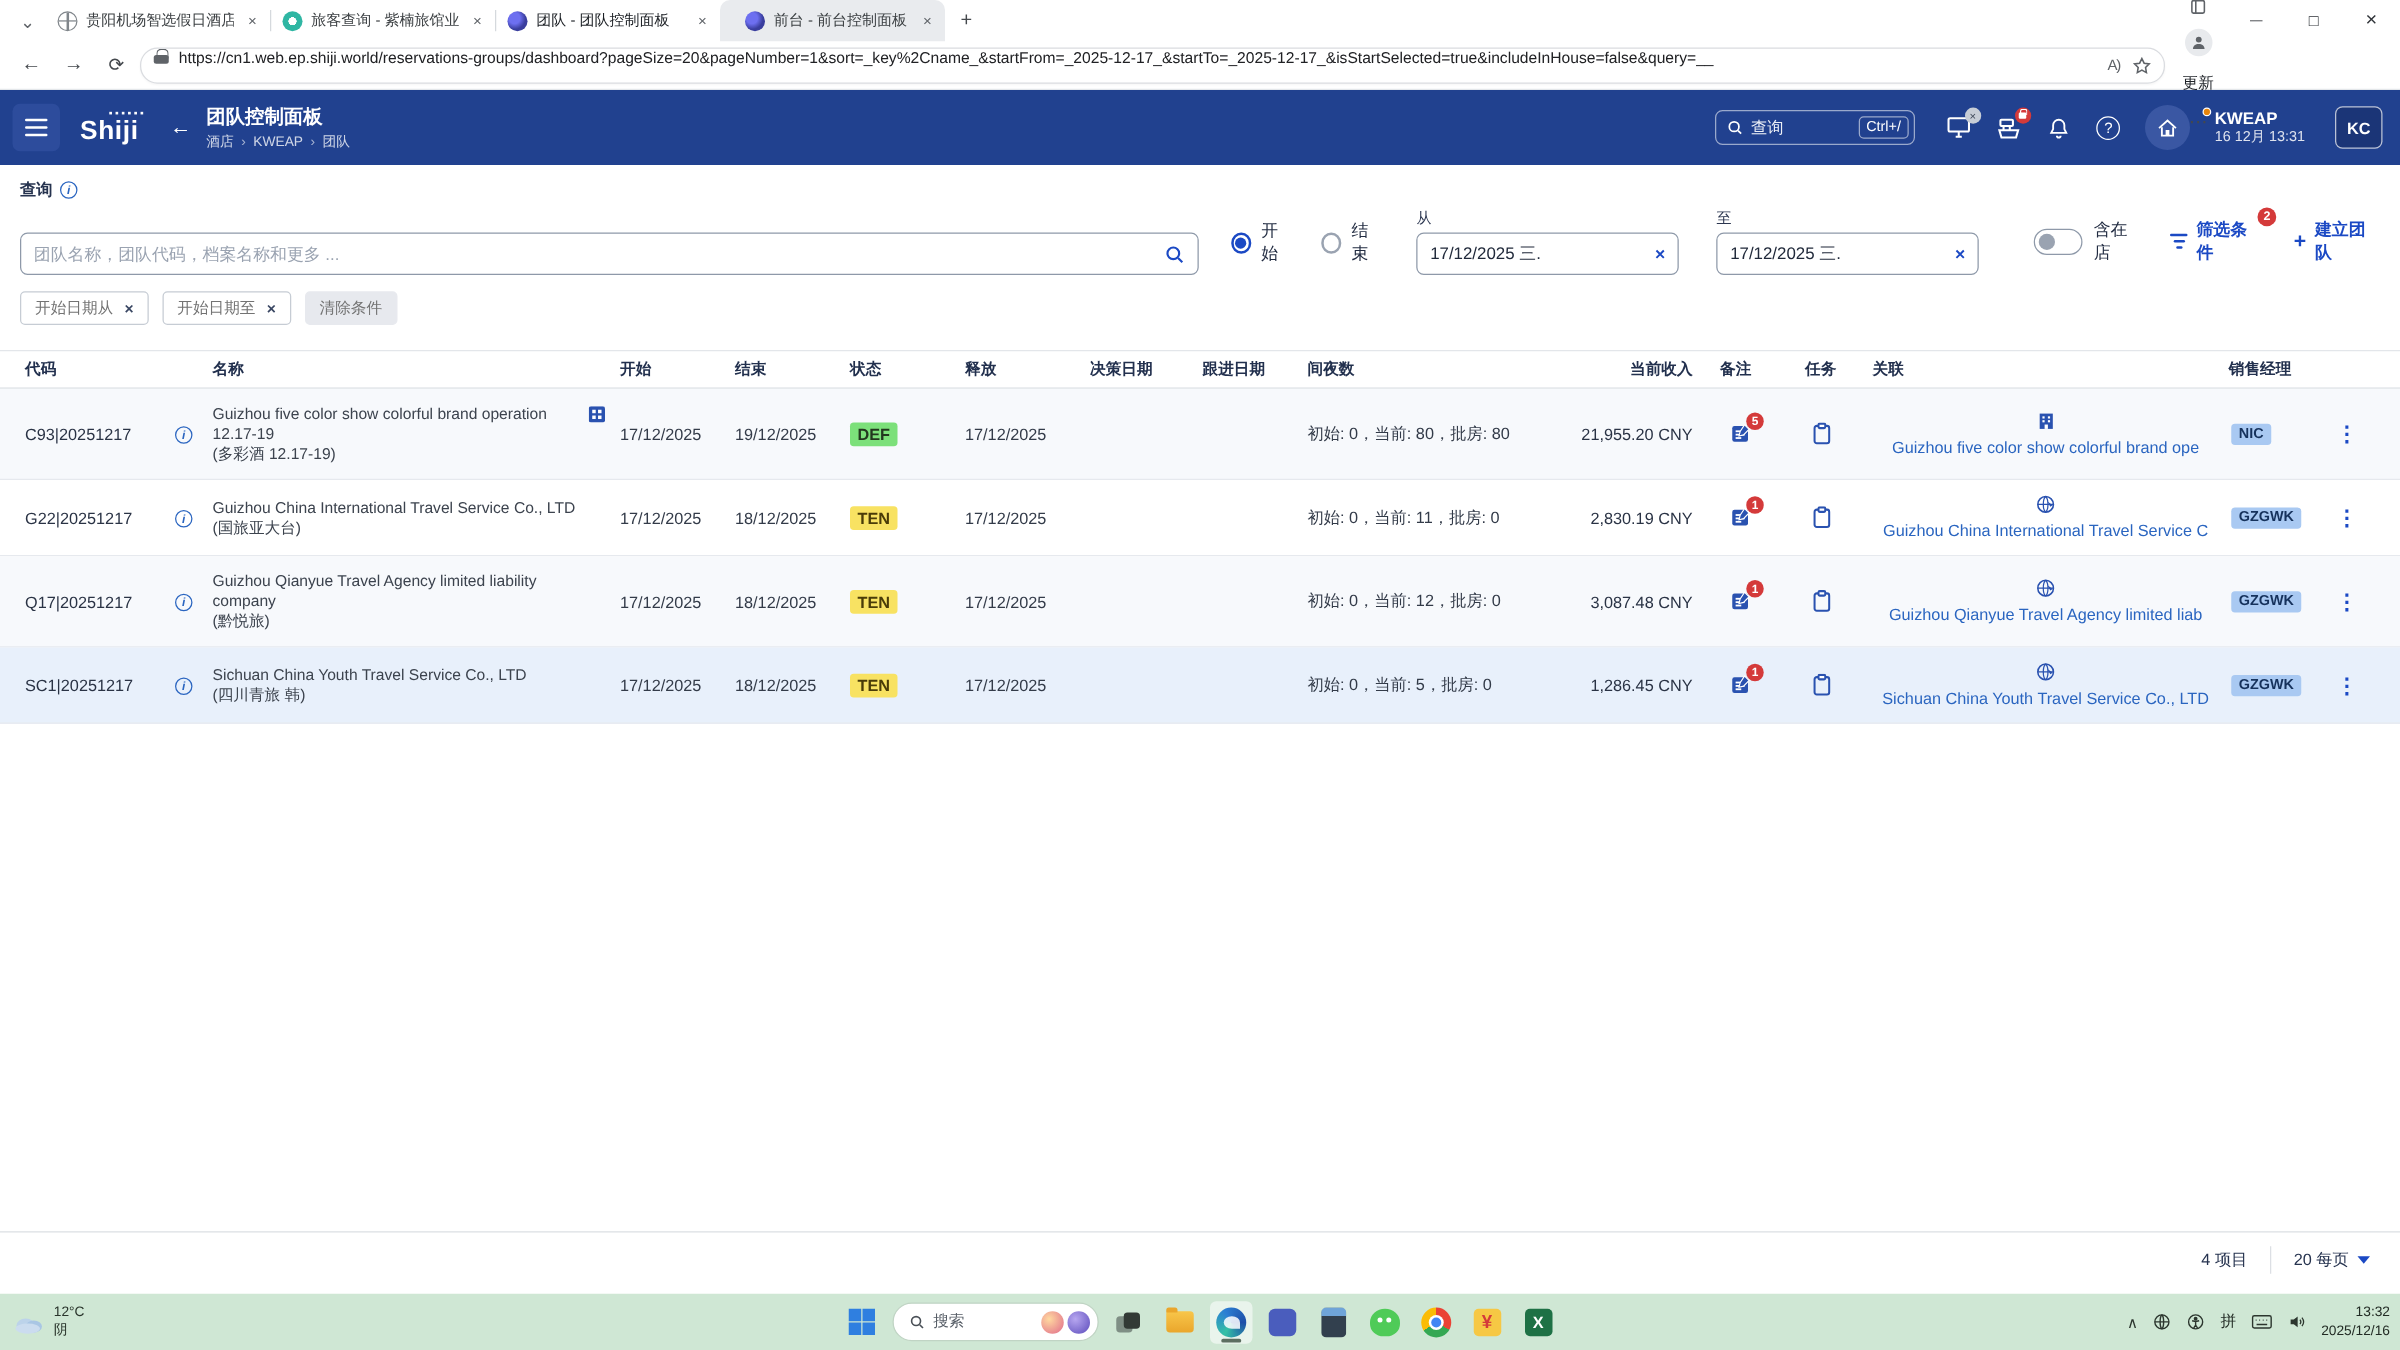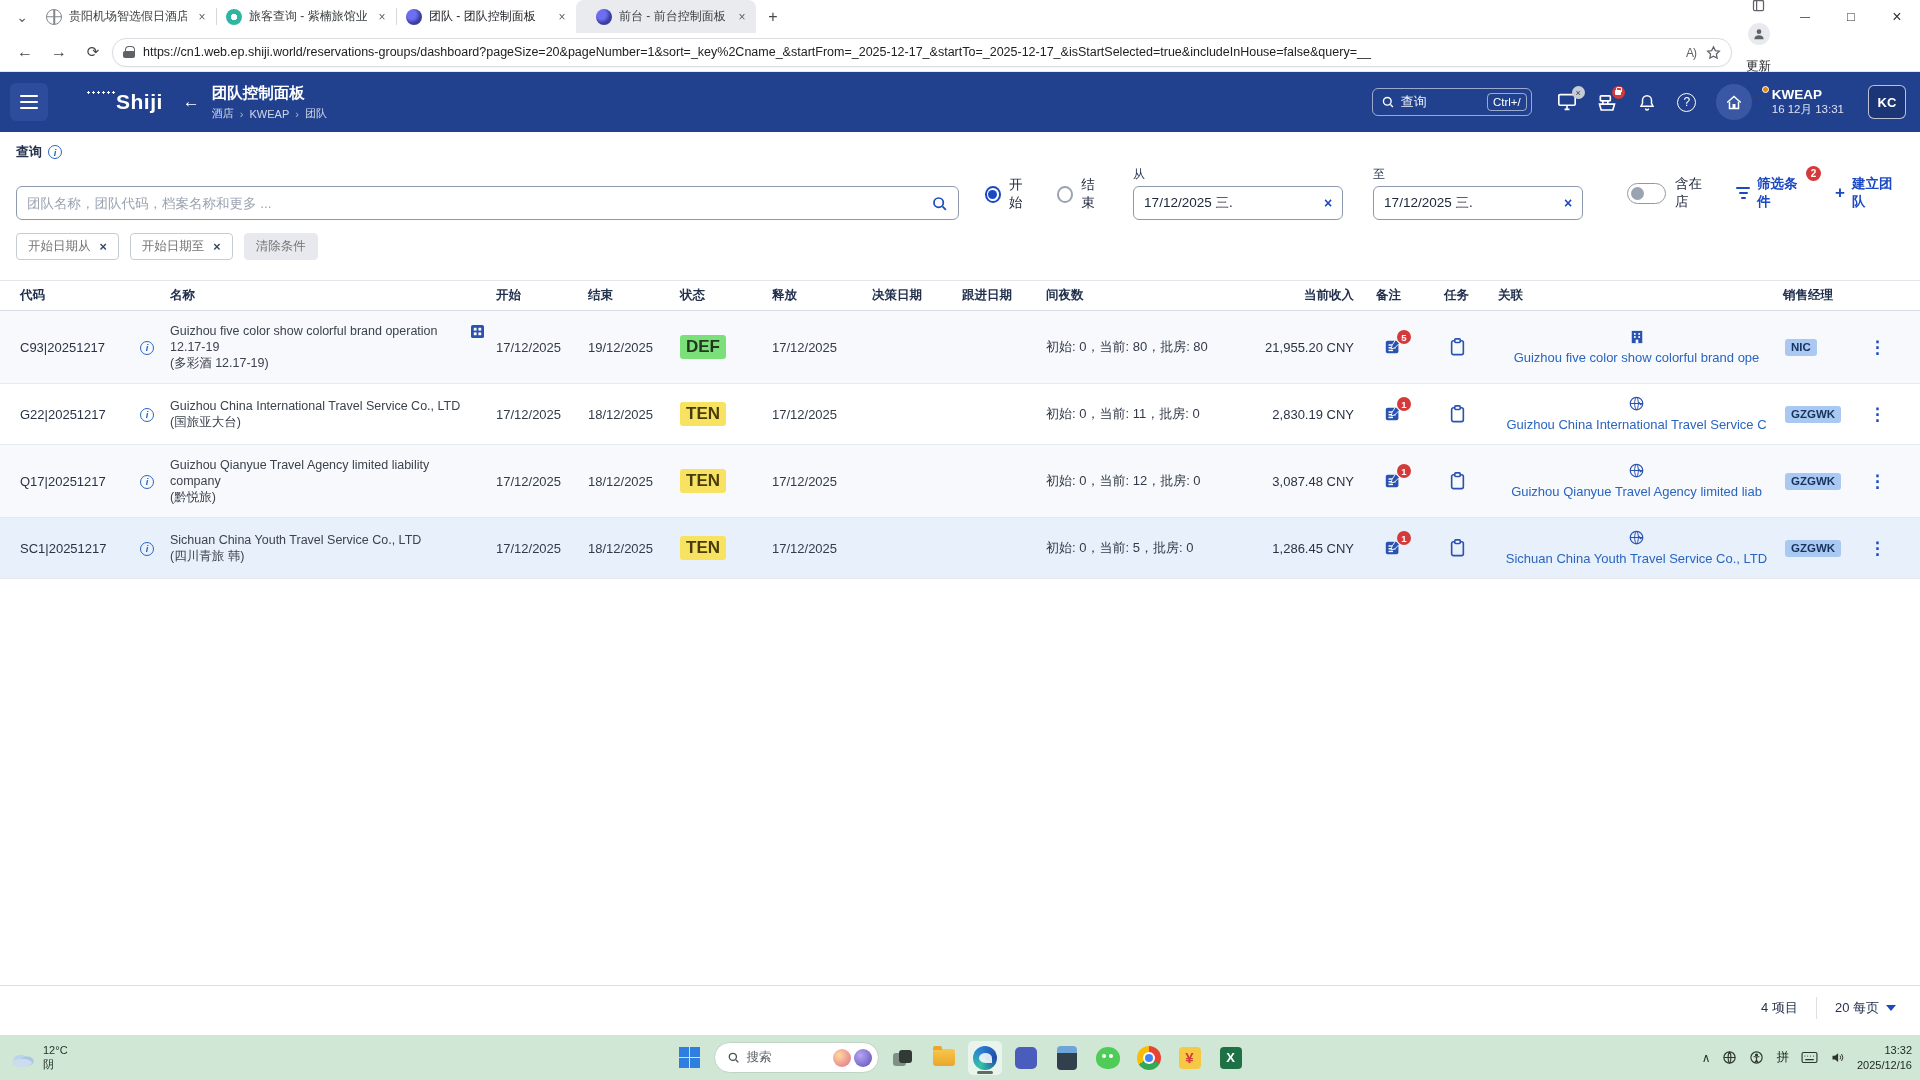--- a/index.html
+++ b/index.html
@@ -32,40 +32,40 @@
   .win-btn.min::before { content:"—"; font-size:10px; }
   .win-btn.max::before { content:"□"; font-size:13px; }
   .win-btn.close::before { content:"×"; font-size:16px; }
 
   
   .toolbar { height:39px; background:#fff; display:flex; align-items:center; padding:0 10px; gap:4px; flex:0 0 auto; border-bottom:1px solid #e4e7ea; }
   .nav-btn { width:30px; height:30px; border-radius:50%; display:flex; align-items:center; justify-content:center; color:#44484d; font-size:16px; flex:0 0 auto; }
   .nav-btn.back::before { content:"←"; }
   .nav-btn.fwd::before { content:"→"; }
   .nav-btn.reload::before { content:"⟳"; font-size:15px; }
-  .urlbar { flex:1; max-width:1620px; height:29px; border:1px solid #dadce0; background:#fff; border-radius:14px; display:flex; align-items:center; padding:0 10px; gap:8px; box-shadow:0 1px 2px rgba(0,0,0,.04); }
+  .urlbar { flex:1; max-width:1620px; height:29px; border:1px solid #dadce0; background:#fff; border-radius:14px; display:flex; padding:0 10px; gap:8px; box-shadow:0 1px 2px rgba(0,0,0,.04); }
   .lock-ic { width:12px; height:12px; position:relative; flex:0 0 auto; }
   .lock-ic::before { content:""; position:absolute; left:2px; top:0; width:8px; height:7px; border:1.5px solid #5f6368; border-bottom:none; border-radius:4px 4px 0 0; }
   .lock-ic::after { content:""; position:absolute; left:0; top:5px; width:12px; height:7px; background:#5f6368; border-radius:2px; }
   .url-text { flex:1; font-size:12.5px; color:#202124; white-space:nowrap; overflow:hidden; }
   .url-right { display:flex; align-items:center; gap:10px; color:#5f6368; }
   .readaloud::before { content:"A)"; font-size:12px; letter-spacing:-1px; }
   .toolbar-right { display:flex; align-items:center; gap:10px; padding:0 6px; color:#44484d;flex-direction:column; }
   .star-ic svg, .coll-ic svg { display:block; }
   .avatar-ic { width:22px; height:22px; border-radius:50%; background:#e8eaed; display:flex; align-items:center; justify-content:center; }
   .update-btn { font-size:12.5px; color:#1f2328; position:relative; padding:3px 4px; }
   .more-btn { position:relative; font-size:15px; color:#44484d; }
   .more-btn::before { content:"⋯"; }
   .more-dot { position:absolute; top:-2px; right:-3px; width:7px; height:7px; border-radius:50%; background:#e8850c; border:1px solid #fff; }
 
   
   .app-header { height:60px; background:#21418f; display:flex; align-items:center; padding:0 14px 0 10px; gap:10px; flex:0 0 auto; color:#fff; }
   .hamburger { width:38px; height:38px; border-radius:6px; background:#2d4c9c; display:flex; flex-direction:column; align-items:center; justify-content:center; gap:4px; }
   .hamburger i { width:18px; height:2px; background:#fff; border-radius:1px; }
-  .logo { display:flex; flex-direction:row; align-items:flex-start; margin-left:6px; }
+  .logo { display:flex; flex-direction:column; align-items:flex-start; margin-left:6px; }
   .logo-dots { width:30px; height:5px; margin-left:22px; background-image:radial-gradient(circle, #ffffff 1px, transparent 1.2px); background-size:5px 5px; }
   .logo-text { font-size:21px; font-weight:700; letter-spacing:.5px; }
   .back-arrow { color:#fff; font-size:17px; margin:0 2px 0 10px; }
   .back-arrow::before { content:"←"; }
   .titlewrap { display:flex; flex-direction:column; gap:2px; }
   .page-title { font-size:15.5px; font-weight:700; }
   .breadcrumb { font-size:11px; color:rgba(255,255,255,.78); display:flex; gap:6px; align-items:center; }
   .breadcrumb .sep::before { content:"›"; color:rgba(255,255,255,.6); }
   .hdr-spacer { flex:1; }
   .hdr-search { width:160px; height:28px; border:1px solid rgba(255,255,255,.55); border-radius:6px; display:flex; align-items:center; gap:6px; padding:0 4px 0 8px; }
@@ -134,21 +134,21 @@
   .trow { border-bottom:1px solid #e6e9ee; font-size:13px; color:#333b49; }
   .trow.odd { background:#f7f9fc; }
   .trow.highlight { background:#e8f0fb; }
   .trow .cell { padding:12px 4px 12px 10px; }
   .cell.codec { padding-left:4px; color:#2a3345; }
   .cell.infoc { padding-left:4px; }
   .cell.namec { padding-left:2px; position:relative; padding-right:14px; }
   .name-line { font-size:12.5px; color:#3c434e; line-height:1.28; }
   .alias { font-size:12.5px; color:#3c434e; line-height:1.28; }
   .block-ic { position:absolute; right:2px; top:14px; }
-  .status { display:inline-block; padding:2px 6px; border-radius:3px; font-size:17px; font-weight:700; color:#23371f; }
+  .status { display:inline-block; padding:2px 6px; border-radius:3px; font-size:13px; font-weight:700; color:#23371f; }
   .status.def { background:#7ce07a; }
   .status.ten { background:#f8e262; color:#4a3c08; }
   .cell.nightsc { padding-left:4px; white-space:nowrap; }
   .cell.revc { text-align:right; padding-right:6px; white-space:nowrap; color:#2a3345; }
   .cell.notec { display:flex; justify-content:center; padding-left:0; }
   .note-wrap { position:relative; display:inline-flex; }
   .rbadge { position:absolute; top:-8px; right:-9px; min-width:14px; height:14px; border-radius:50%; background:#d43a3a; color:#fff; font-size:9.5px; font-weight:700; display:flex; align-items:center; justify-content:center; }
   .cell.taskc { display:flex; justify-content:center; padding-left:0; }
   .cell.linkc { display:flex; align-items:center; gap:6px; overflow:hidden; white-space:nowrap; padding-right:0;flex-direction:column; }
   .linktext { color:#2a65c0; font-size:13px; text-decoration:none; overflow:hidden; white-space:nowrap; flex:0 1 auto; }

